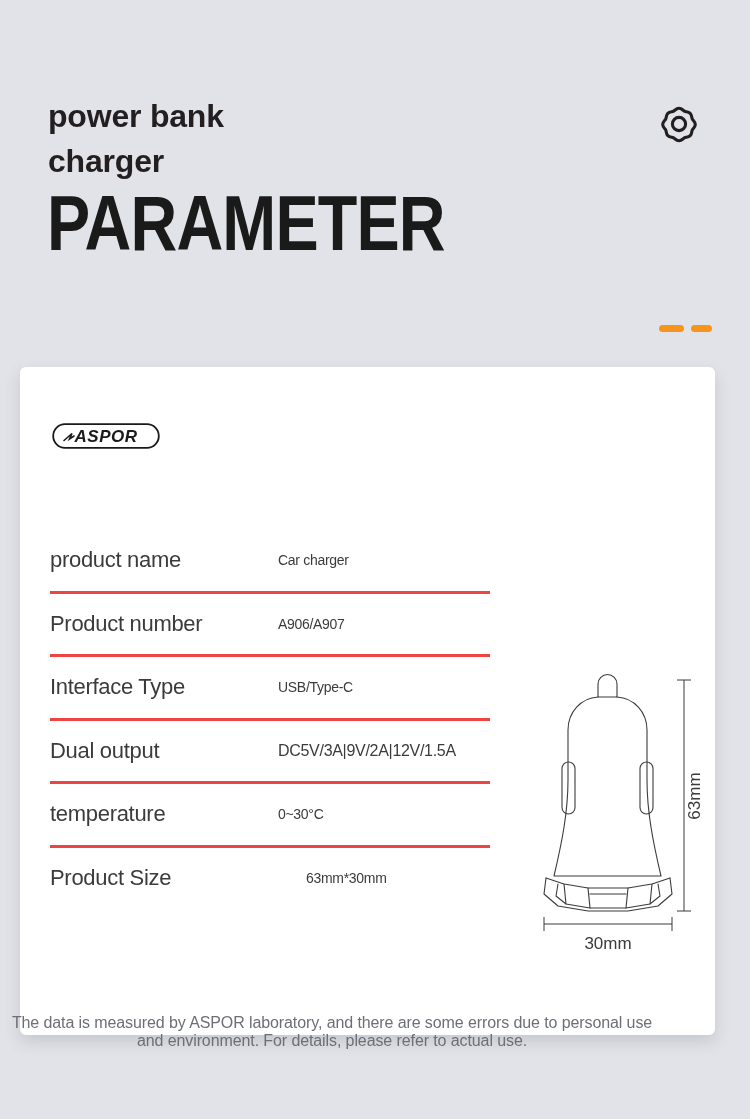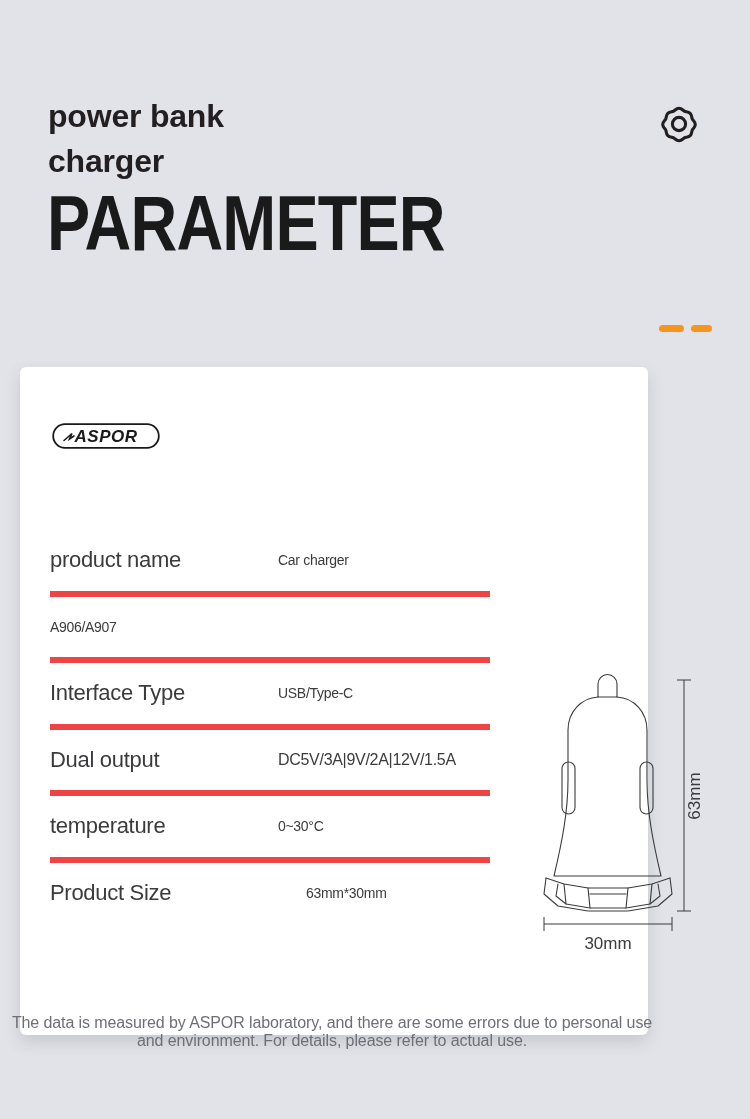--- a/index.html
+++ b/index.html
@@ -71,21 +71,21 @@
     background: #f7941e;
   }
   .dash.d1 { width: 25px; }
   .dash.d2 { width: 21px; }
 
   
   #card {
     position: absolute;
     left: 20px;
     top: 367px;
-    width: 628px;
+    width: 695px;
     height: 668px;
     background: #ffffff;
     border-radius: 6px;
     box-shadow: 0 7px 16px rgba(90, 95, 115, 0.20);
     text-decoration: underline;
   }
 
   #brand-logo {
     position: absolute;
     left: 32px;
@@ -97,21 +97,21 @@
   
   #spec-table {
     position: absolute;
     left: 30px;
     top: 163px;
     width: 440px;
   }
   .spec-row {
     position: relative;
     height: 60.5px;
-    border-bottom: 6px solid #ef4444;
+    border-bottom: 3px solid #ef4444;
     display: flex;
     align-items: center;
   }
   .spec-row:last-child {
     border-bottom: none;
     gap: 28px;
   }
   .spec-label {
     width: 228px;
     flex: 0 0 228px;
@@ -193,20 +193,21 @@
   </div>
 
   <div id="spec-table">
 
     <div class="spec-row">
       <div class="spec-label">product name</div>
       <div class="spec-value">Car charger</div>
     </div>
 
     <div class="spec-row">
+      <div class="spec-label">Product number</div>
       <div class="spec-value">A906/A907</div>
     </div>
 
     <div class="spec-row">
       <div class="spec-label">Interface Type</div>
       <div class="spec-value">USB/Type-C</div>
     </div>
 
 
     <div class="spec-row small-value">

